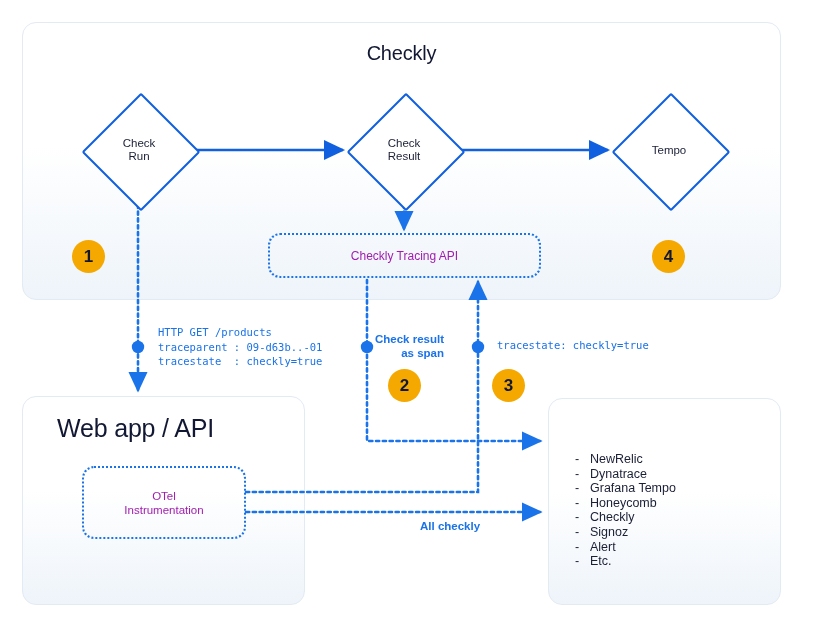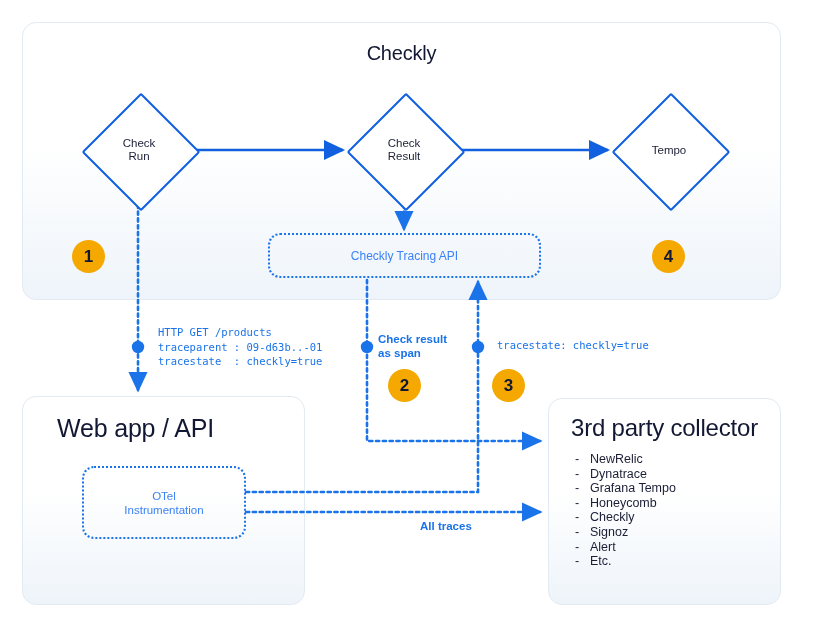--- a/index.html
+++ b/index.html
@@ -47,21 +47,21 @@
   #node-check-run{left:82px;top:93px;}
   #node-check-result{left:347px;top:93px;}
   #node-alert{left:612px;top:93px;}
 
   
   .dotted-box{
     position:absolute;box-sizing:border-box;
     border:2.4px dotted #1a73e8;border-radius:12px;
     background:transparent;
     display:flex;align-items:center;justify-content:center;text-align:center;
-    font-size:11.5px;line-height:14px;color:#3b82f6;
+    font-size:11.5px;line-height:14px;color:#a21caf;
   }
   #box-tracing-api{left:268px;top:233px;width:273px;height:45px;font-size:12px;}
   #box-otel{left:82px;top:466px;width:164px;height:73px;}
 
   
   .badge{
     position:absolute;width:33px;height:33px;border-radius:50%;
     background:#f5a800;color:#121833;
     display:flex;align-items:center;justify-content:center;
     font-size:17px;font-weight:700;
@@ -77,21 +77,21 @@
     font-family:"DejaVu Sans Mono","Liberation Mono",monospace;
     font-size:10.5px;line-height:14.5px;color:#1a73e8;white-space:pre;
   }
   #anno-http{left:158px;top:325px;}
   #anno-tracestate{left:497px;top:338px;}
 
   .anno-bold{
     position:absolute;
     font-size:11.5px;line-height:14px;font-weight:700;color:#1a73e8;
   }
-  #anno-check-result-span{left:378px;top:332px;width:78px;}
+  #anno-check-result-span{left:366px;top:332px;width:78px;text-align:right;}
   #anno-all-traces{left:420px;top:519px;}
 
   
   #collector-list{
     position:absolute;left:575px;top:452px;width:190px;
     font-size:12.5px;line-height:14.6px;color:#1a1f36;
   }
   #collector-list .li{display:flex;gap:7px;}
   #collector-list .dash{width:8px;color:#1a1f36;}
 </style>
@@ -127,21 +127,20 @@
     <circle cx="367" cy="347" r="6.2" fill="#1a73e8"></circle>
 
     <path d="M246,492 L478,492 L478,282" fill="none" stroke="#1a73e8" stroke-width="2.6" stroke-dasharray="3.2 3.6" stroke-linecap="round" marker-end="url(#ah-dot)"></path>
     <circle cx="478" cy="347" r="6.2" fill="#1a73e8"></circle>
 
     <path d="M246,512 L540,512" fill="none" stroke="#1a73e8" stroke-width="2.6" stroke-dasharray="3.2 3.6" stroke-linecap="round" marker-end="url(#ah-dot)"></path>
   </svg>
 
   <div class="panel-title" id="title-checkly" style="left:22px;width:759px;">Checkly</div>
   <div class="panel-title" id="title-webapp" style="left:22px;width:227px;">Web app / API</div>
-  <div class="panel-title" id="title-collector" style="left:548px;width:233px;">3rd party collector</div>
 
   <div class="diamond-wrap" id="node-check-run">
     <div class="shape"></div>
     <div class="dlabel">
       <span>Check</span>
       <span>Run</span>
     </div>
   </div>
 
   <div class="diamond-wrap" id="node-check-result">
@@ -176,21 +175,21 @@
   <div class="badge" id="badge-4">4</div>
 
   <div class="anno-mono" id="anno-http">HTTP GET /products
 traceparent : 09-d63b..-01
 tracestate  : checkly=true</div>
 
   <div class="anno-bold" id="anno-check-result-span">Check result as span</div>
 
   <div class="anno-mono" id="anno-tracestate">tracestate: checkly=true</div>
 
-  <div class="anno-bold" id="anno-all-traces">All traces</div>
+  <div class="anno-bold" id="anno-all-traces">All checkly</div>
 
   <div id="collector-list">
       <div class="li">
         <span class="dash">-</span>
         <span>NewRelic</span>
       </div>
       <div class="li">
         <span class="dash">-</span>
         <span>Dynatrace</span>
       </div>

